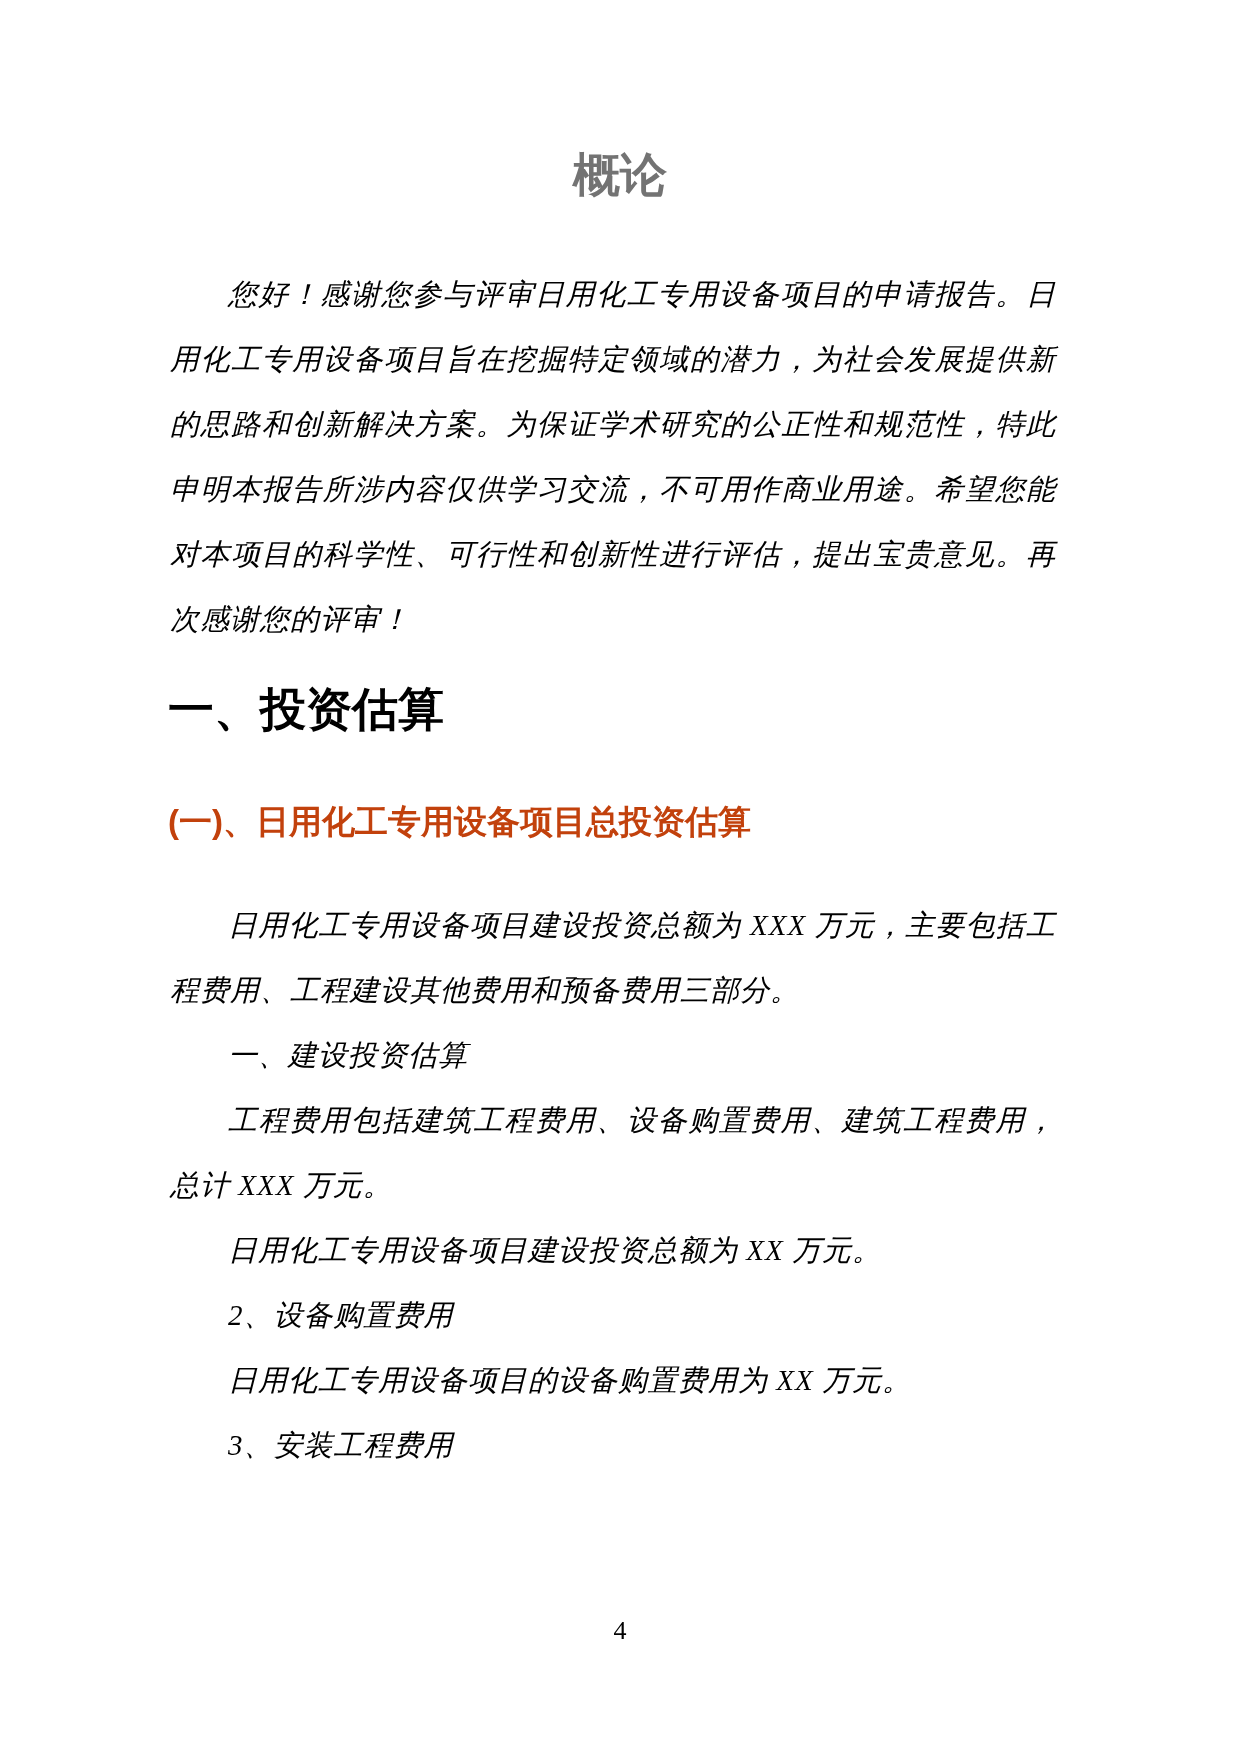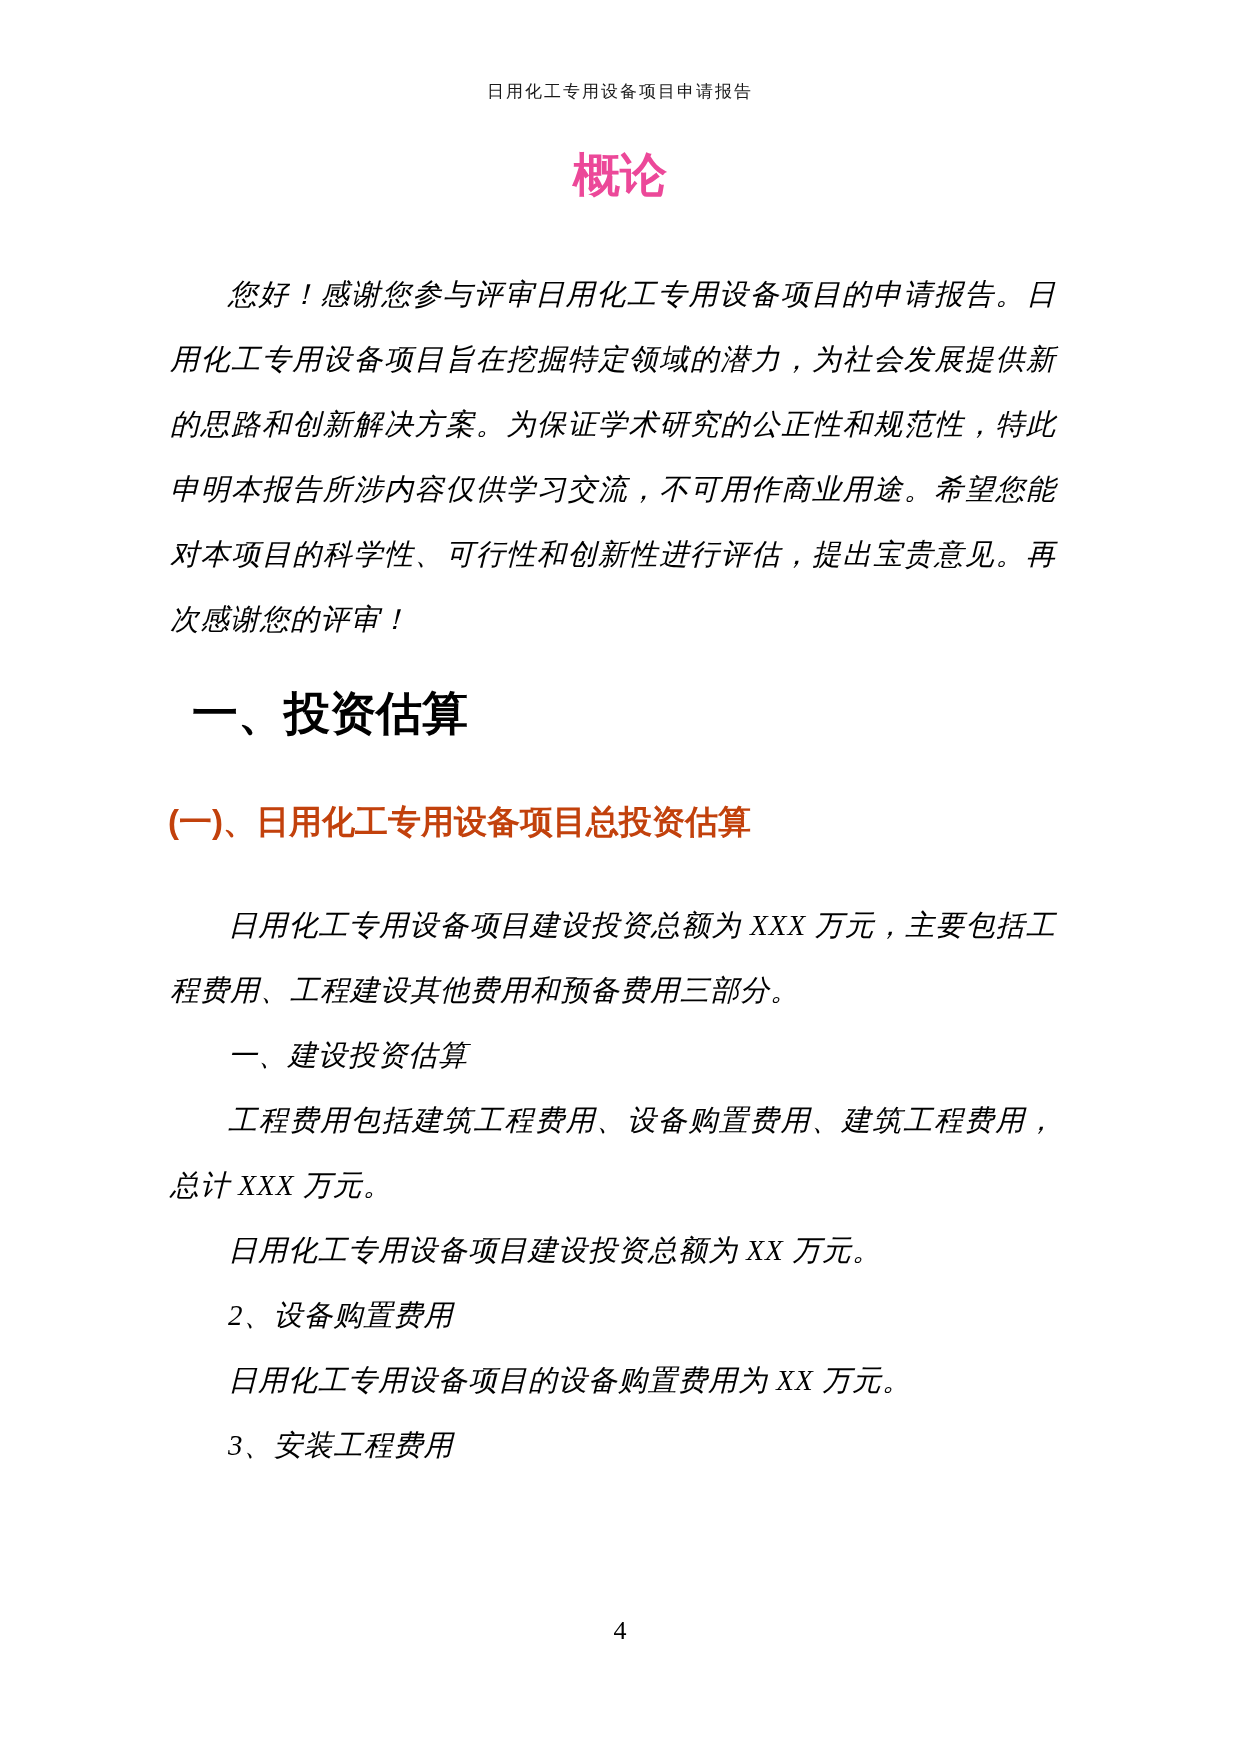--- a/index.html
+++ b/index.html
@@ -26,45 +26,44 @@
   .doc-title {
     position: absolute;
     top: 146px;
     left: 0;
     width: 100%;
     text-align: center;
     font-family: "Liberation Sans", sans-serif;
     font-weight: 700;
     font-size: 47px;
     line-height: 58px;
-    color: #ec4899;
+    color: #737373;
   }
   .content {
     position: absolute;
     left: 170px;
     width: 886px;
     font-family: "Liberation Serif", serif;
     font-size: 29px;
     line-height: 65px;
     letter-spacing: 1px;
     text-align: justify;
     color: #000000;
   }
   .content p { margin: 0; text-indent: 2em; font-style: italic; }
   .intro-block { top: 262px; }
   .section-heading {
     position: absolute;
     left: 168px;
     top: 684px;
-    font-family: Liberation Sans, sans-serif;
+    font-family: Liberation Mono, monospace;
     font-weight: 700;
     font-size: 46px;
     line-height: 58px;
     color: #000000;
-    margin-left: 24px;
   }
   .subsection-heading {
     position: absolute;
     left: 168px;
     top: 800px;
     font-family: "Liberation Sans", sans-serif;
     font-weight: 700;
     font-size: 33px;
     line-height: 44px;
     color: #c2410c;
@@ -79,21 +78,20 @@
     font-family: "Liberation Serif", serif;
     font-size: 26px;
     color: #000000;
   }
 </style>
 </head>
 <body>
 
 <div class="page">
 
-  <div class="doc-header">日用化工专用设备项目申请报告</div>
 
   <div class="doc-title">概论</div>
 
   <div class="content intro-block">
     <p>您好！感谢您参与评审日用化工专用设备项目的申请报告。日用化工专用设备项目旨在挖掘特定领域的潜力，为社会发展提供新的思路和创新解决方案。为保证学术研究的公正性和规范性，特此申明本报告所涉内容仅供学习交流，不可用作商业用途。希望您能对本项目的科学性、可行性和创新性进行评估，提出宝贵意见。再次感谢您的评审！</p>
   </div>
 
   <div class="section-heading">一、投资估算</div>
 
   <div class="subsection-heading">(一)、日用化工专用设备项目总投资估算</div>

